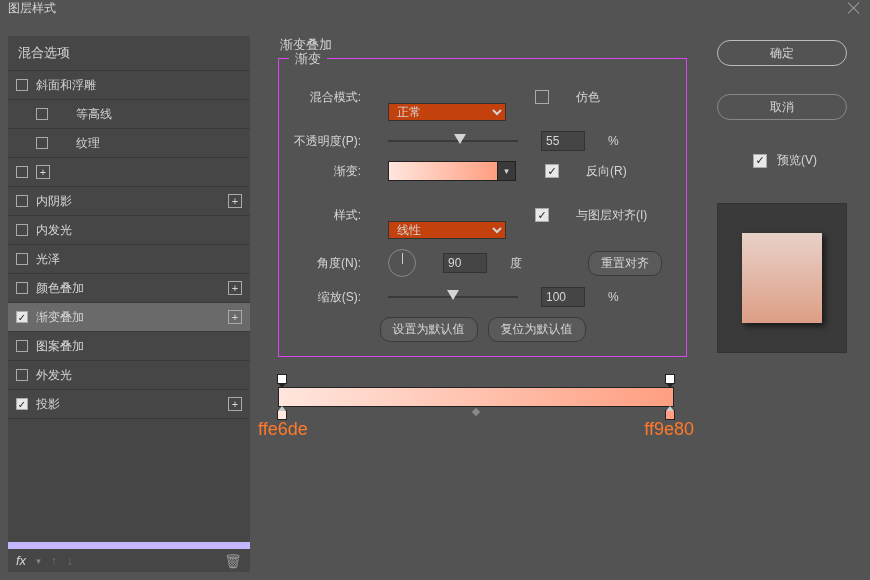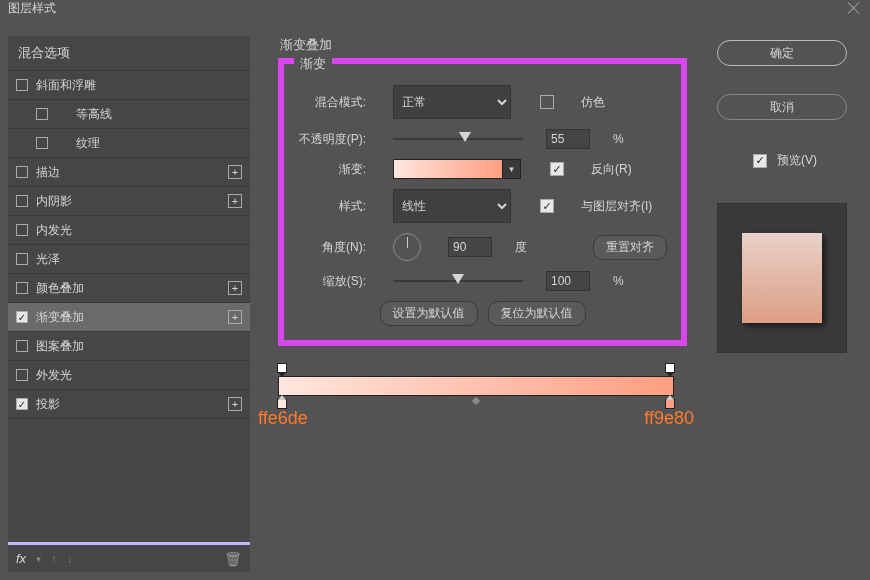--- a/index.html
+++ b/index.html
@@ -14,32 +14,32 @@
 .sidebar { width: 242px; background: #464646; display: flex; flex-direction: column; }
 .side-head { padding: 8px 10px; border-bottom: 1px solid #3a3a3a; font-size: 13px; }
 .side-item { display: flex; align-items: center; padding: 6px 8px; border-bottom: 1px solid #3a3a3a; cursor: pointer; height: 29px; }
 .side-item.sel { background: #6a6a6a; }
 .side-item .cb { width: 12px; height: 12px; border: 1px solid #aaa; margin-right: 8px; display: inline-flex; align-items: center; justify-content: center; font-size: 10px; color: #222; }
 .side-item .cb.checked { background: #e8e8e8; }
 .side-item .lbl { flex: 1; }
 .side-item.sub .lbl { padding-left: 20px; }
 .side-item .plus { width: 14px; height: 14px; border: 1px solid #aaa; display: flex; align-items: center; justify-content: center; font-size: 11px; line-height: 1; }
 .side-spacer { flex: 1; }
-.side-foot { height: 30px; display: flex; align-items: center; padding: 0 8px; gap: 10px; border-top: 3px solid #c4b5fd; }
+.side-foot { height: 30px; display: flex; align-items: center; padding: 0 8px; gap: 10px; border-top: 7px solid #c4b5fd; }
 .side-foot .fx { font-style: italic; font-size: 13px; }
 .side-foot .arr { color: #777; font-size: 12px; }
 .side-foot .trash { margin-left: auto; color: #999; font-size: 14px; }
 
 .center { flex: 1; position: relative; }
 .group-title { font-size: 13px; margin-left: 20px; margin-bottom: 4px; }
-.fieldset { border: 6px solid #d946ef; margin: 0 5px 10px 18px; padding: 21px 10px 14px 10px; position: relative; }
+.fieldset { border: 1px solid #d946ef; margin: 0 5px 10px 18px; padding: 14px 10px 14px 10px; position: relative; }
 .fieldset .legend { position: absolute; top: -9px; left: 10px; background: #535353; padding: 0 6px; font-size: 13px; }
 .row { display: flex; align-items: center; margin-bottom: 10px; gap: 23px; }
 .row .rlabel { width: 76px; text-align: right; padding-right: 4px; }
-select { background: #404040; border: 1px solid #333; color: #d5d5d5; height: 34px; width: 118px; padding: 0 4px; }
+select { background: #c2410c; border: 1px solid #333; color: #d5d5d5; height: 18px; width: 118px; padding: 0 4px; margin-top: 30px; }
 .cbx { width: 14px; height: 14px; border: 1px solid #aaa; display: inline-flex; align-items: center; justify-content: center; font-size: 11px; color: #222; margin-left: 6px; margin-right: 4px; }
 .cbx.checked { background: #e8e8e8; }
 .slider { position: relative; height: 18px; width: 130px; }
 .slider .track { position: absolute; top: 8px; left: 0; right: 0; height: 2px; background: #3a3a3a; }
 .slider .thumb { position: absolute; top: 2px; width: 0; height: 0; border-left: 6px solid transparent; border-right: 6px solid transparent; border-top: 10px solid #d5d5d5; transform: translateX(-6px); }
 .numbox { background: #454545; border: 1px solid #333; width: 44px; height: 20px; display: flex; align-items: center; padding: 0 4px; }
 .grad-swatch { width: 110px; height: 20px; border: 1px solid #222; background: linear-gradient(to right, #ffe6de, #ff9e80); }
 .grad-wrap { display: flex; }
 .grad-dd { width: 18px; height: 20px; background: #3a3a3a; border: 1px solid #222; border-left: none; display: flex; align-items: center; justify-content: center; font-size: 9px; }
 .angle-dial { width: 28px; height: 28px; border: 1px solid #888; border-radius: 50%; position: relative; margin-right: 4px; }
@@ -84,21 +84,20 @@
           <span class="cb"></span>
           <span class="lbl">等高线</span>
         </div>
         <div class="side-item sub">
           <span style="width: 20px;"></span>
           <span class="cb"></span>
           <span class="lbl">纹理</span>
         </div>
         <div class="side-item">
           <span class="cb"></span>
-          <span class="lbl">描边</span>
           <span class="plus">+</span>
         </div>
         <div class="side-item">
           <span class="cb"></span>
           <span class="lbl">内阴影</span>
           <span class="plus">+</span>
         </div>
         <div class="side-item">
           <span class="cb"></span>
           <span class="lbl">内发光</span>

